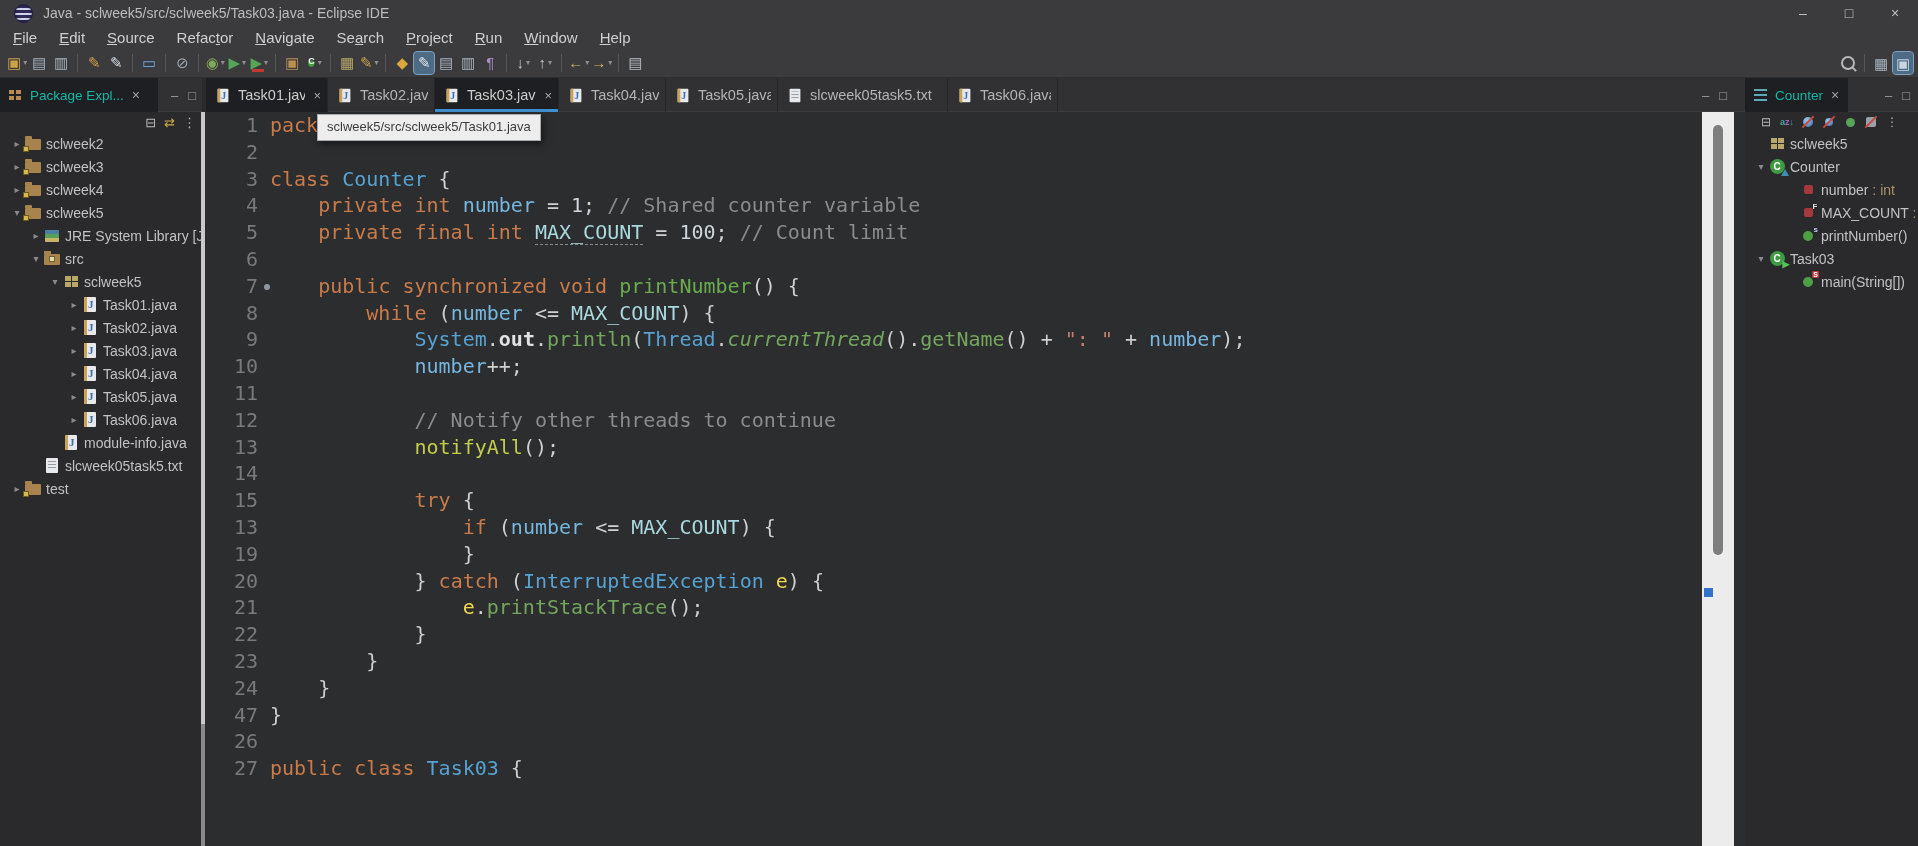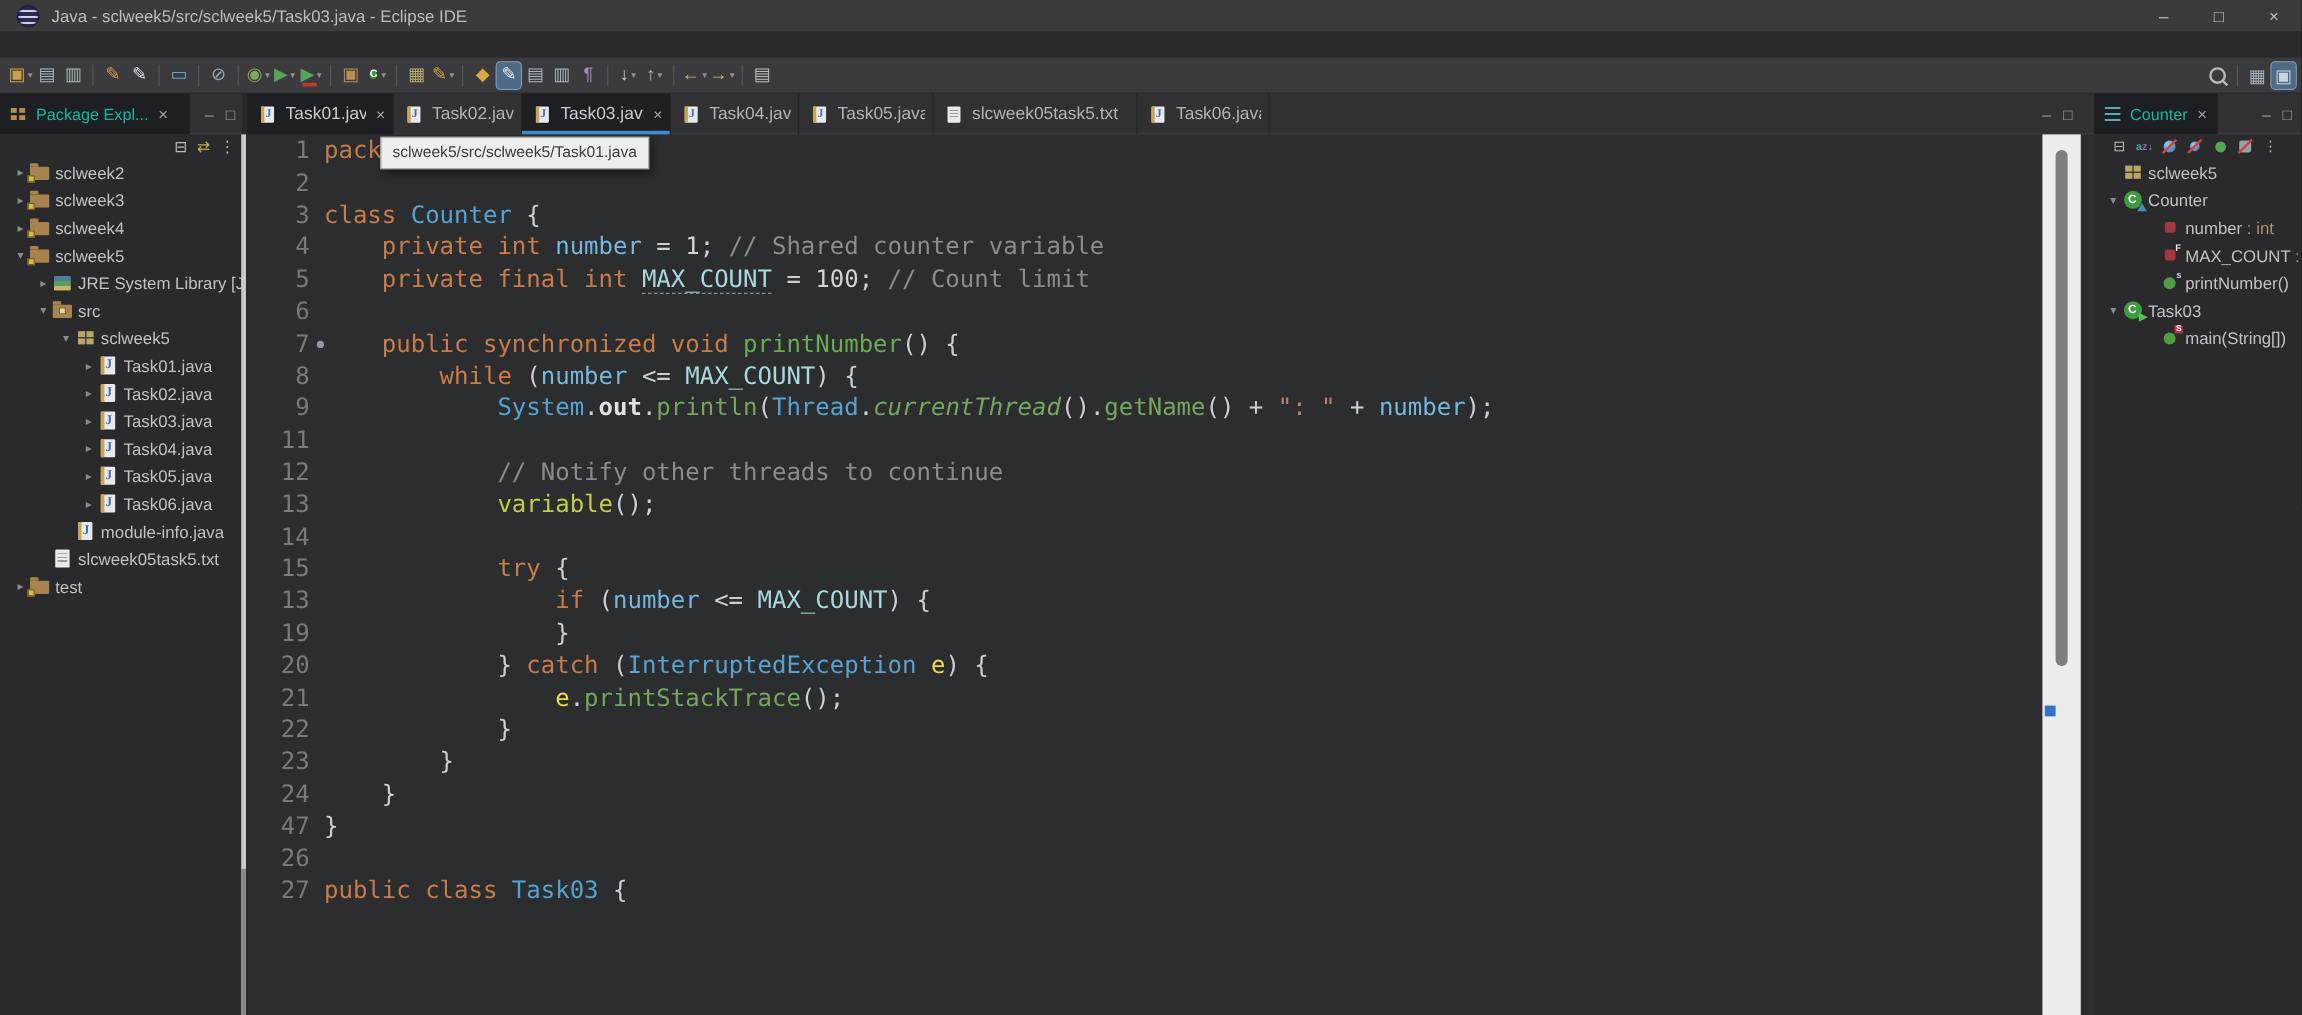--- a/index.html
+++ b/index.html
@@ -119,20 +119,32 @@
   <div class="titlebar">
     <div class="ec-logo"></div>
     <div class="title-text">Java - sclweek5/src/sclweek5/Task03.java - Eclipse IDE</div>
     <div class="win-controls" id="win-controls">
         <div class="win-btn">–</div>
         <div class="win-btn">□</div>
         <div class="win-btn">×</div>
       </div>
   </div>
 
+  <div class="menubar" id="menubar">
+      <div class="menu-item"><u>F</u>ile</div>
+      <div class="menu-item"><u>E</u>dit</div>
+      <div class="menu-item"><u>S</u>ource</div>
+      <div class="menu-item">Refac<u>t</u>or</div>
+      <div class="menu-item"><u>N</u>avigate</div>
+      <div class="menu-item">Se<u>a</u>rch</div>
+      <div class="menu-item"><u>P</u>roject</div>
+      <div class="menu-item"><u>R</u>un</div>
+      <div class="menu-item"><u>W</u>indow</div>
+      <div class="menu-item"><u>H</u>elp</div>
+    </div>
 
   <div class="toolbar">
     <div id="toolbar-left" style="display:flex;align-items:center;">
         <div class="tbi">
           <span class="gl" style="color: rgb(203, 162, 74);">▣</span>
           <span class="dd">▾</span>
         </div>
         <div class="tbi">
           <span class="gl" style="color: rgb(168, 180, 190);">▤</span>
         </div>
@@ -433,23 +445,24 @@
       <div class="code" id="code">
           <div class="cline"><span class="ln">1</span><span class="t-k">package </span><span class="t-pl">sclweek5;</span></div>
           <div class="cline"><span class="ln">2</span></div>
           <div class="cline"><span class="ln">3</span><span class="t-k">class </span><span class="t-cl">Counter</span><span class="t-pl"> {</span></div>
           <div class="cline"><span class="ln">4</span><span class="t-pl">    </span><span class="t-k">private int </span><span class="t-fld">number</span><span class="t-pl"> = </span><span class="t-num">1</span><span class="t-pl">; </span><span class="t-cm">// Shared counter variable</span></div>
           <div class="cline"><span class="ln">5</span><span class="t-pl">    </span><span class="t-k">private final int </span><span class="t-constu">MAX_COUNT</span><span class="t-pl"> = </span><span class="t-num">100</span><span class="t-pl">; </span><span class="t-cm">// Count limit</span></div>
           <div class="cline"><span class="ln">6</span></div>
           <div class="cline"><span class="ln">7</span><span class="lmark"></span><span class="t-pl">    </span><span class="t-k">public synchronized void </span><span class="t-mdecl">printNumber</span><span class="t-pl">() {</span></div>
           <div class="cline"><span class="ln">8</span><span class="t-pl">        </span><span class="t-k">while</span><span class="t-pl"> (</span><span class="t-fld">number</span><span class="t-pl"> &lt;= </span><span class="t-const">MAX_COUNT</span><span class="t-pl">) {</span></div>
           <div class="cline"><span class="ln">9</span><span class="t-pl">            </span><span class="t-cl">System</span><span class="t-pl">.</span><span class="t-sfld">out</span><span class="t-pl">.</span><span class="t-mcall">println</span><span class="t-pl">(</span><span class="t-cl">Thread</span><span class="t-pl">.</span><span class="t-smcall">currentThread</span><span class="t-pl">().</span><span class="t-mcall">getName</span><span class="t-pl">() + </span><span class="t-str">": "</span><span class="t-pl"> + </span><span class="t-fld">number</span><span class="t-pl">);</span></div>
+          <div class="cline"><span class="ln">10</span><span class="t-pl">            </span><span class="t-fld">number</span><span class="t-pl">++;</span></div>
           <div class="cline"><span class="ln">11</span></div>
           <div class="cline"><span class="ln">12</span><span class="t-pl">            </span><span class="t-cm">// Notify other threads to continue</span></div>
-          <div class="cline"><span class="ln">13</span><span class="t-pl">            </span><span class="t-inh">variable</span><span class="t-pl">();</span></div>
+          <div class="cline"><span class="ln">13</span><span class="t-pl">            </span><span class="t-inh">notifyAll</span><span class="t-pl">();</span></div>
           <div class="cline"><span class="ln">14</span></div>
           <div class="cline"><span class="ln">15</span><span class="t-pl">            </span><span class="t-k">try</span><span class="t-pl"> {</span></div>
           <div class="cline"><span class="ln">13</span><span class="t-pl">                </span><span class="t-k">if</span><span class="t-pl"> (</span><span class="t-fld">number</span><span class="t-pl"> &lt;= </span><span class="t-const">MAX_COUNT</span><span class="t-pl">) {</span></div>
           <div class="cline"><span class="ln">19</span><span class="t-pl">                </span><span class="t-pl">}</span></div>
           <div class="cline"><span class="ln">20</span><span class="t-pl">            </span><span class="t-pl">} </span><span class="t-k">catch</span><span class="t-pl"> (</span><span class="t-cl">InterruptedException</span><span class="t-pl"> </span><span class="t-var">e</span><span class="t-pl">) {</span></div>
           <div class="cline"><span class="ln">21</span><span class="t-pl">                </span><span class="t-var">e</span><span class="t-pl">.</span><span class="t-mcall">printStackTrace</span><span class="t-pl">();</span></div>
           <div class="cline"><span class="ln">22</span><span class="t-pl">            </span><span class="t-pl">}</span></div>
           <div class="cline"><span class="ln">23</span><span class="t-pl">        </span><span class="t-pl">}</span></div>
           <div class="cline"><span class="ln">24</span><span class="t-pl">    </span><span class="t-pl">}</span></div>
           <div class="cline"><span class="ln">47</span><span class="t-pl">}</span></div>

